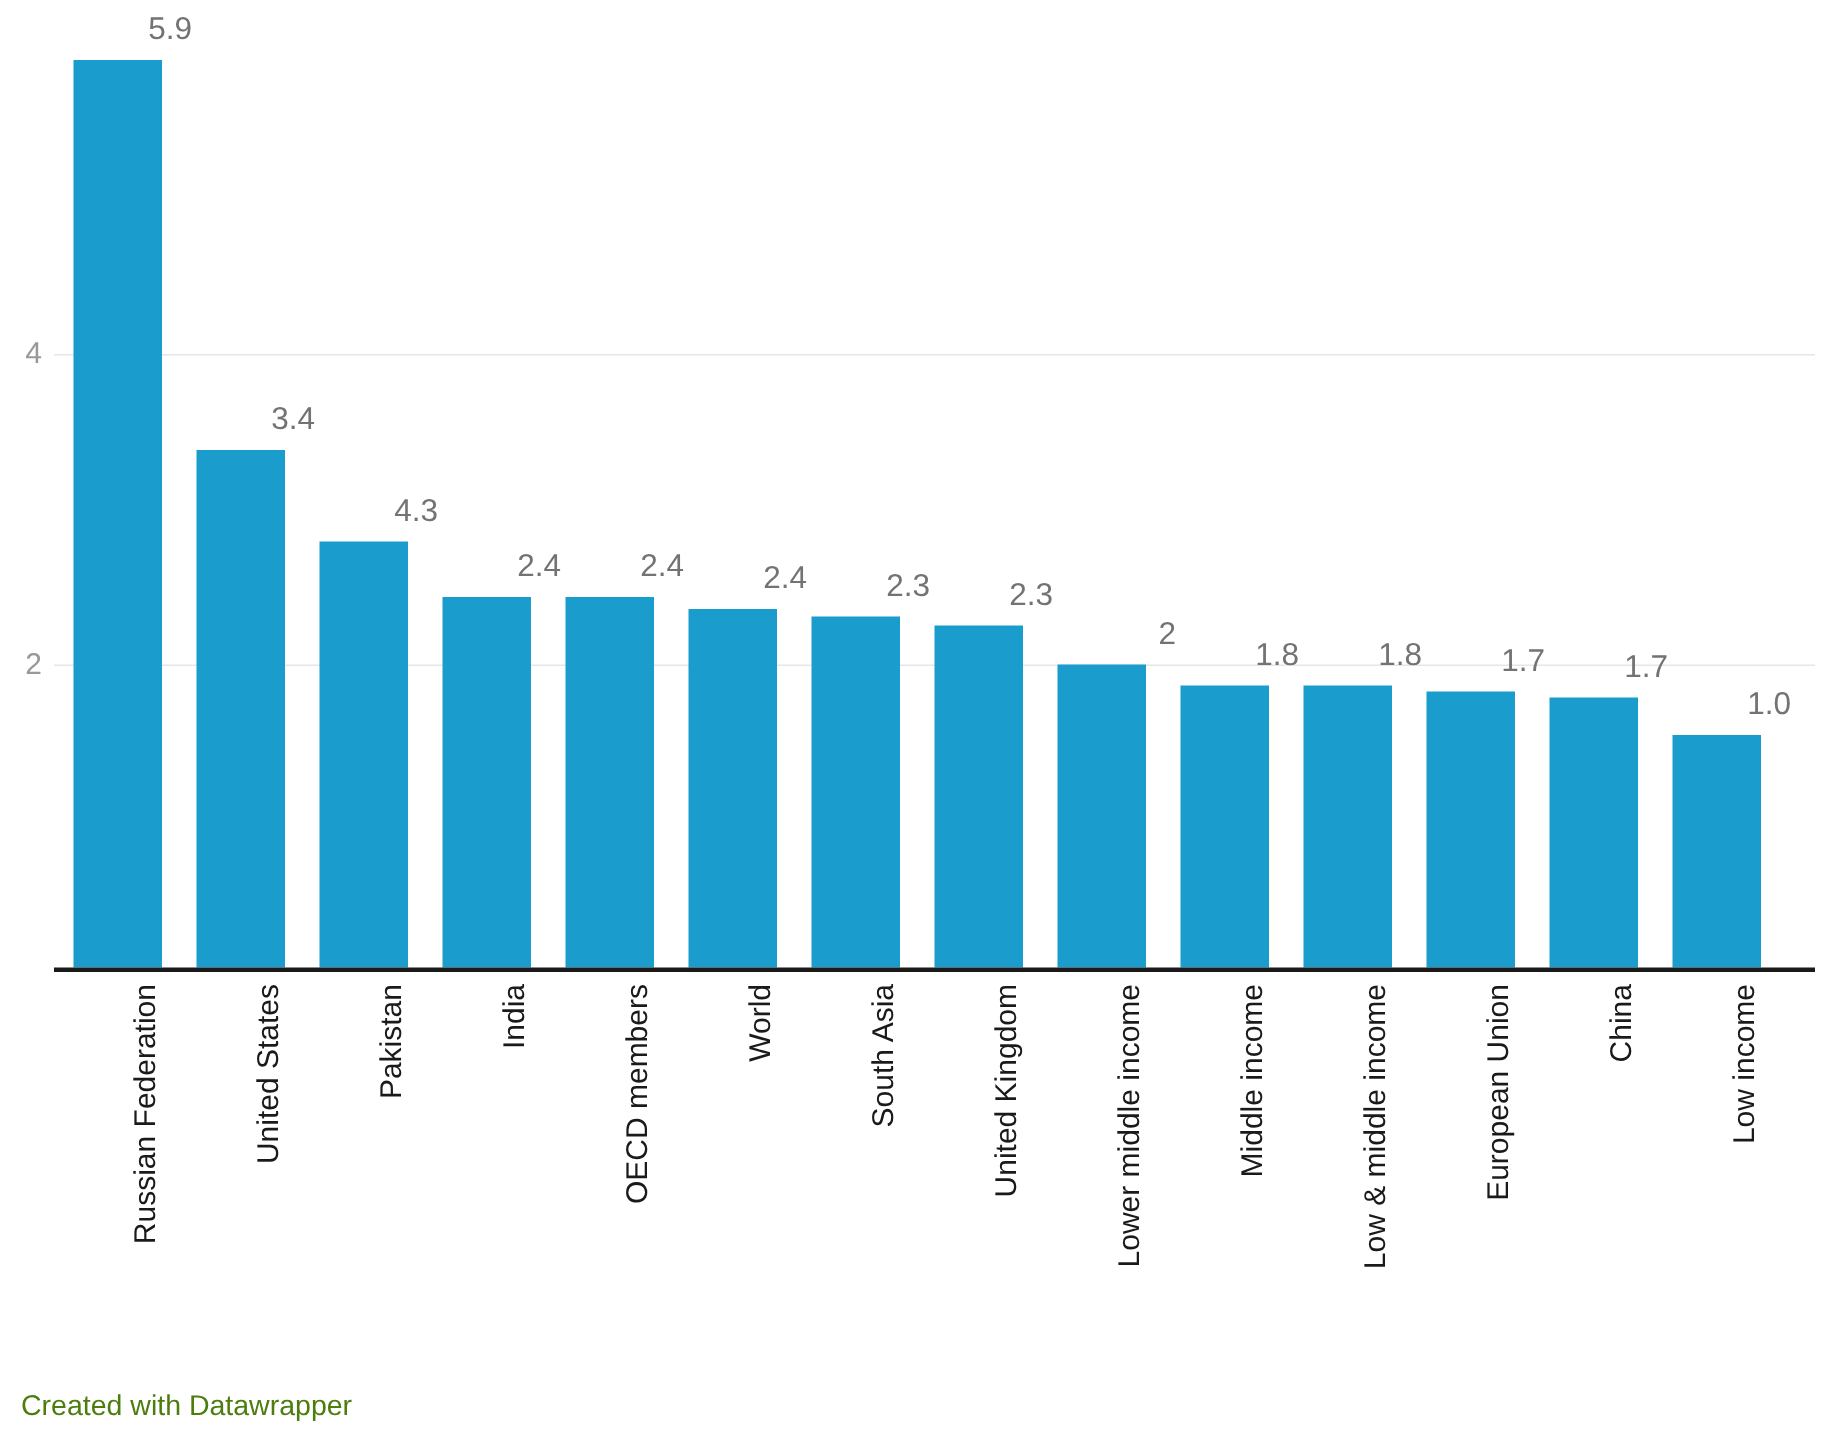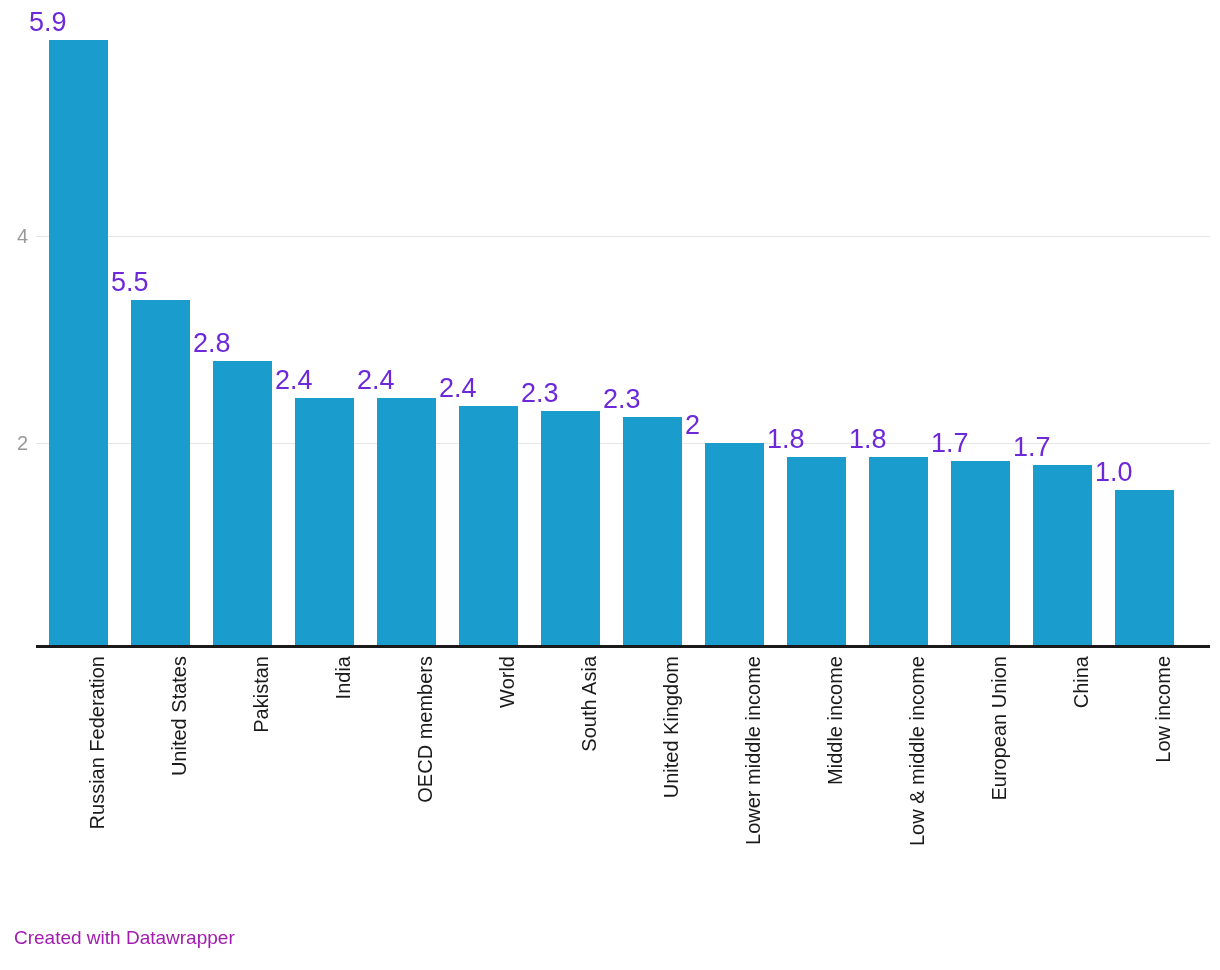--- a/index.html
+++ b/index.html
@@ -56,23 +56,23 @@
     top: 645px;
   }
 
   .bar {
     position: absolute;
     background: #1a9ccd;
   }
 
   .bar-value {
     position: absolute;
-    font-size: 27px;
-    color: #6d28d9;
-    text-align: left;
+    font-size: 21px;
+    color: #737373;
+    text-align: right;
     line-height: 1;
     white-space: nowrap;
   }
 
   
   .cat-labels {
     position: absolute;
     left: 0;
     top: 648px;
     width: 1220px;
@@ -89,21 +89,21 @@
     transform: rotate(-90deg) translateX(-100%);
     line-height: 1;
   }
 
   
   .footer {
     position: absolute;
     left: 14px;
     top: 928px;
     font-size: 19px;
-    color: #a21caf;
+    color: #4d7c0f;
     line-height: 1;
   }
 </style>
 </head>
 <body>
 
 <div id="chart-root">
 
   <div class="plot-area">
 
@@ -111,23 +111,23 @@
         <div class="gridline" style="top: 443.175px;"></div>
         <div class="ytick-label" style="top: 433.175px;">2</div>
         <div class="gridline" style="top: 236.175px;"></div>
         <div class="ytick-label" style="top: 226.175px;">4</div>
       </div>
 
     <div id="bars">
         <div class="bar" title="Russian Federation: 5.9" style="left: 49px; top: 39.525px; width: 59px; height: 605.475px; background: rgb(26, 156, 205);"></div>
         <div class="bar-value" style="left: 29px; width: 99px; top: 8.525px;">5.9</div>
         <div class="bar" title="United States: 3.4" style="left: 131px; top: 300.345px; width: 59px; height: 344.655px; background: rgb(26, 156, 205);"></div>
-        <div class="bar-value" style="left: 111px; width: 99px; top: 269.345px;">5.5</div>
+        <div class="bar-value" style="left: 111px; width: 99px; top: 269.345px;">3.4</div>
         <div class="bar" title="Pakistan: 2.8" style="left: 213px; top: 361.41px; width: 59px; height: 283.59px; background: rgb(26, 156, 205);"></div>
-        <div class="bar-value" style="left: 193px; width: 99px; top: 330.41px;">2.8</div>
+        <div class="bar-value" style="left: 193px; width: 99px; top: 330.41px;">4.3</div>
         <div class="bar" title="India: 2.4" style="left: 295px; top: 397.635px; width: 59px; height: 247.365px; background: rgb(26, 156, 205);"></div>
         <div class="bar-value" style="left: 275px; width: 99px; top: 366.635px;">2.4</div>
         <div class="bar" title="OECD members: 2.4" style="left: 377px; top: 397.635px; width: 59px; height: 247.365px; background: rgb(26, 156, 205);"></div>
         <div class="bar-value" style="left: 357px; width: 99px; top: 366.635px;">2.4</div>
         <div class="bar" title="World: 2.4" style="left: 459px; top: 405.915px; width: 59px; height: 239.085px; background: rgb(26, 156, 205);"></div>
         <div class="bar-value" style="left: 439px; width: 99px; top: 374.915px;">2.4</div>
         <div class="bar" title="South Asia: 2.3" style="left: 541px; top: 411.09px; width: 59px; height: 233.91px; background: rgb(26, 156, 205);"></div>
         <div class="bar-value" style="left: 521px; width: 99px; top: 380.09px;">2.3</div>
         <div class="bar" title="United Kingdom: 2.3" style="left: 623px; top: 417.3px; width: 59px; height: 227.7px; background: rgb(26, 156, 205);"></div>
         <div class="bar-value" style="left: 603px; width: 99px; top: 386.3px;">2.3</div>

